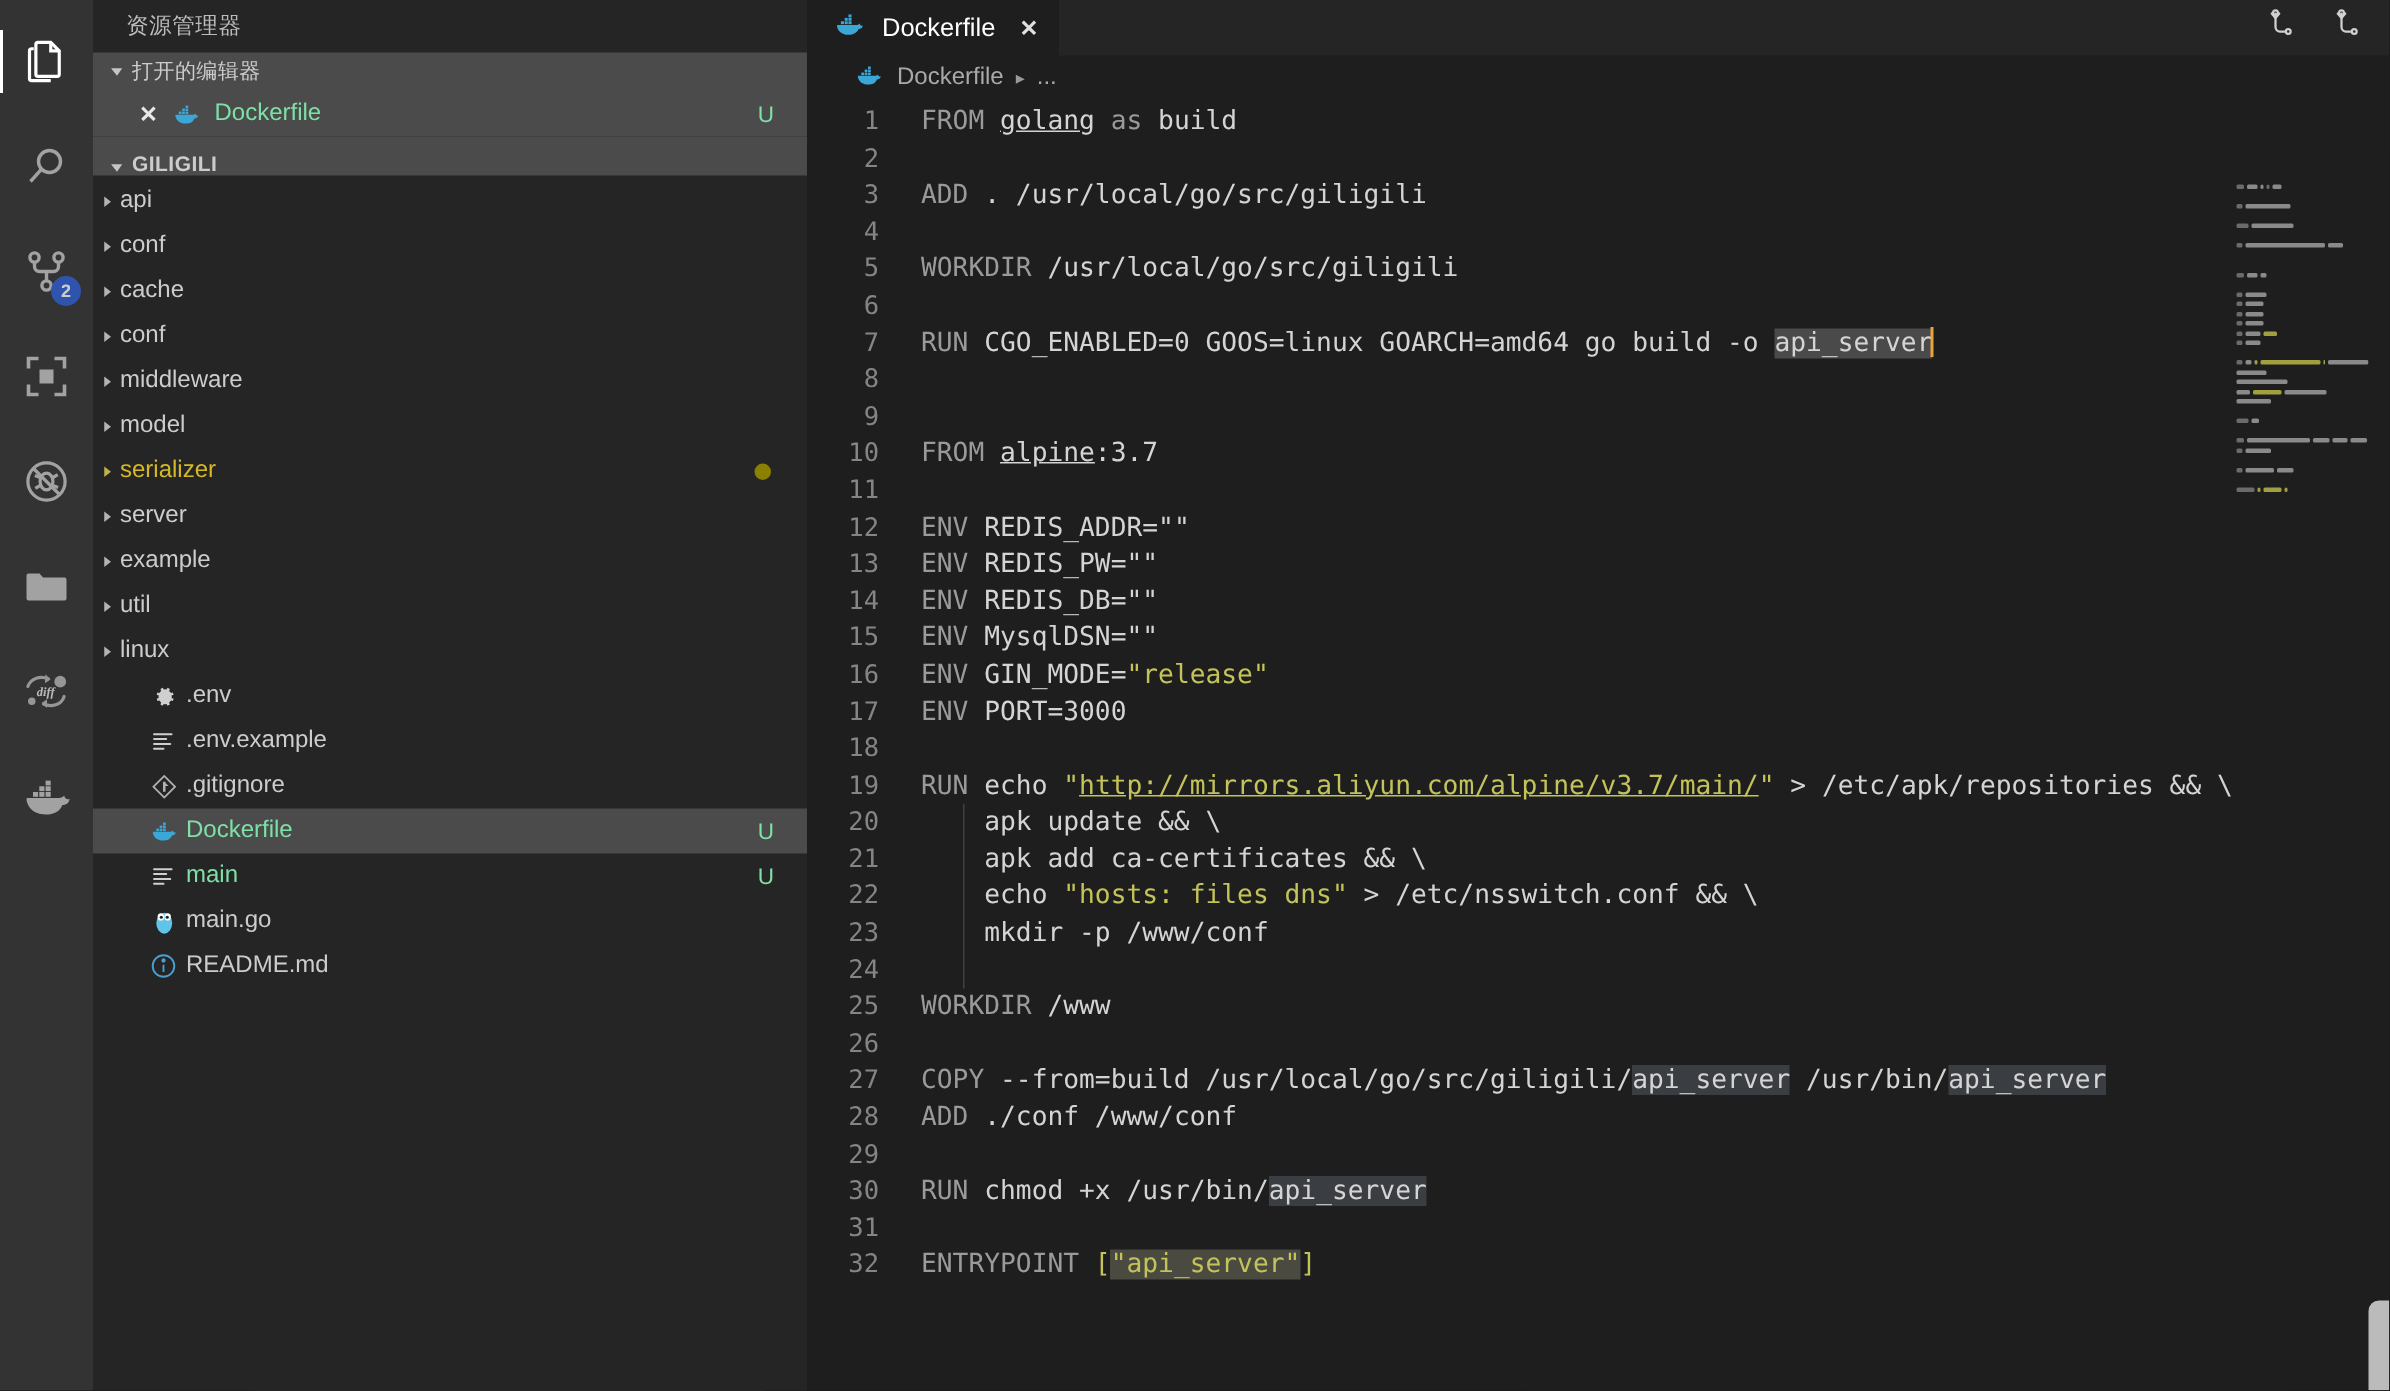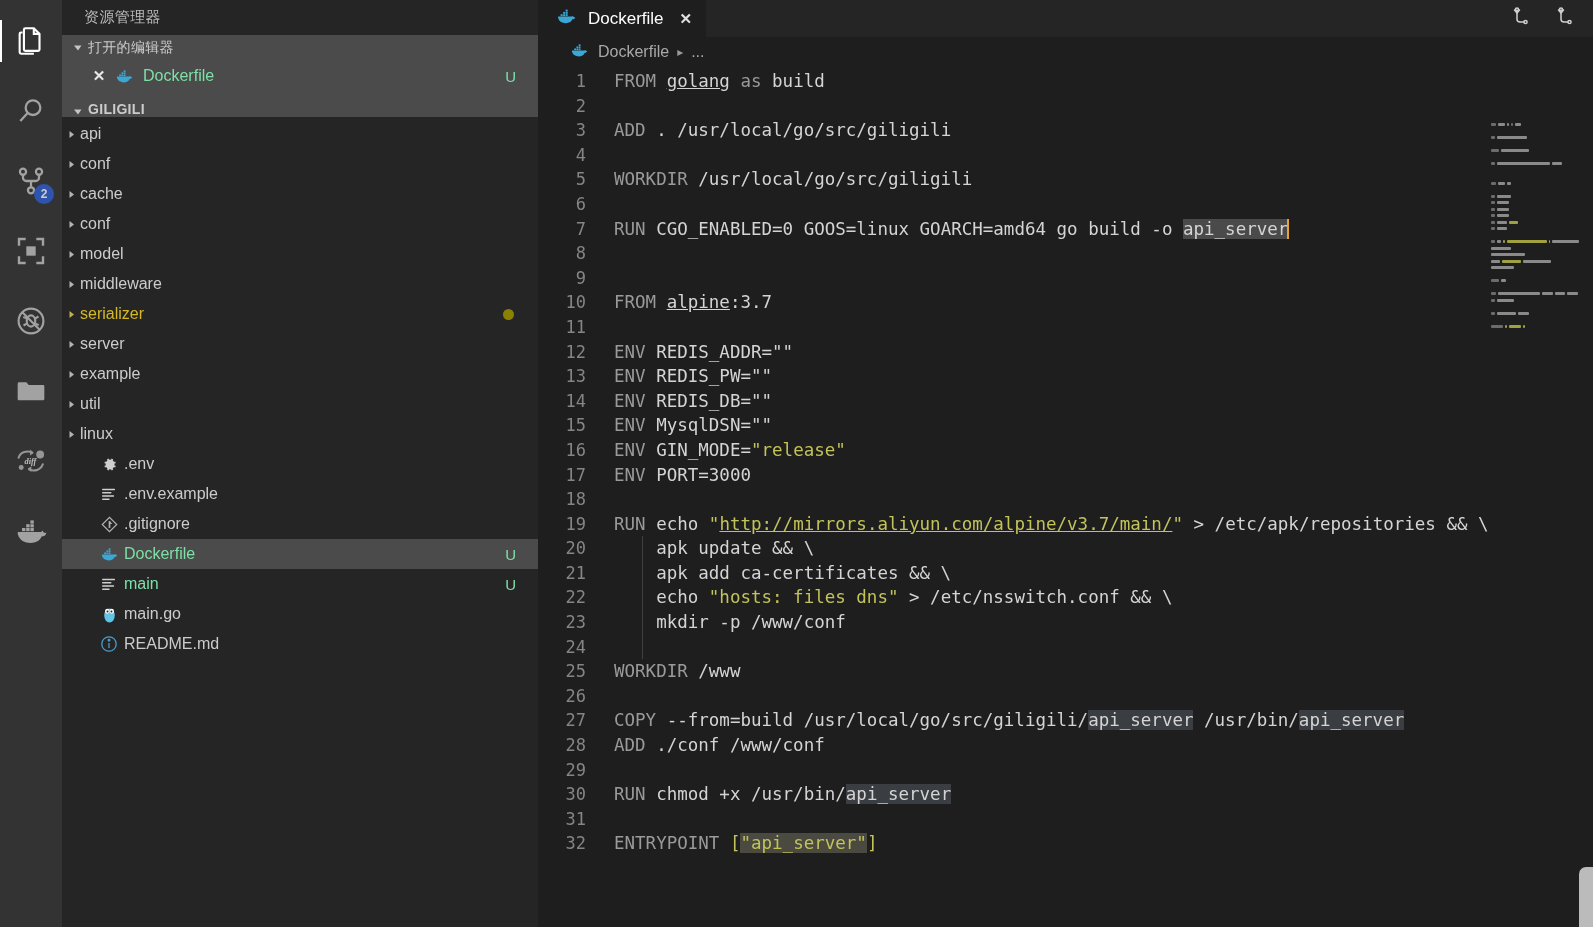--- a/index.html
+++ b/index.html
@@ -406,29 +406,29 @@
             </svg>
           </span>
         <span class="nm">conf</span>
       </div>
       <div class="tree-row">
         <span class="arrow">
           <svg width="9" height="9" viewBox="0 0 9 9">
               <path d="M2.5 1 L7 4.5 L2.5 8 Z" fill="#b4b4b4"></path>
             </svg>
           </span>
+        <span class="nm">middleware</span>
+      </div>
+      <div class="tree-row">
+        <span class="arrow">
+          <svg width="9" height="9" viewBox="0 0 9 9">
+              <path d="M2.5 1 L7 4.5 L2.5 8 Z" fill="#b4b4b4"></path>
+            </svg>
+          </span>
         <span class="nm">model</span>
-      </div>
-      <div class="tree-row">
-        <span class="arrow">
-          <svg width="9" height="9" viewBox="0 0 9 9">
-              <path d="M2.5 1 L7 4.5 L2.5 8 Z" fill="#b4b4b4"></path>
-            </svg>
-          </span>
-        <span class="nm">middleware</span>
       </div>
       <div class="tree-row">
         <span class="arrow">
           <svg width="9" height="9" viewBox="0 0 9 9">
               <path d="M2.5 1 L7 4.5 L2.5 8 Z" fill="#c0b24a"></path>
             </svg>
           </span>
         <span class="nm c-yellow">serializer</span>
         <span class="mod-dot"></span>
       </div>

